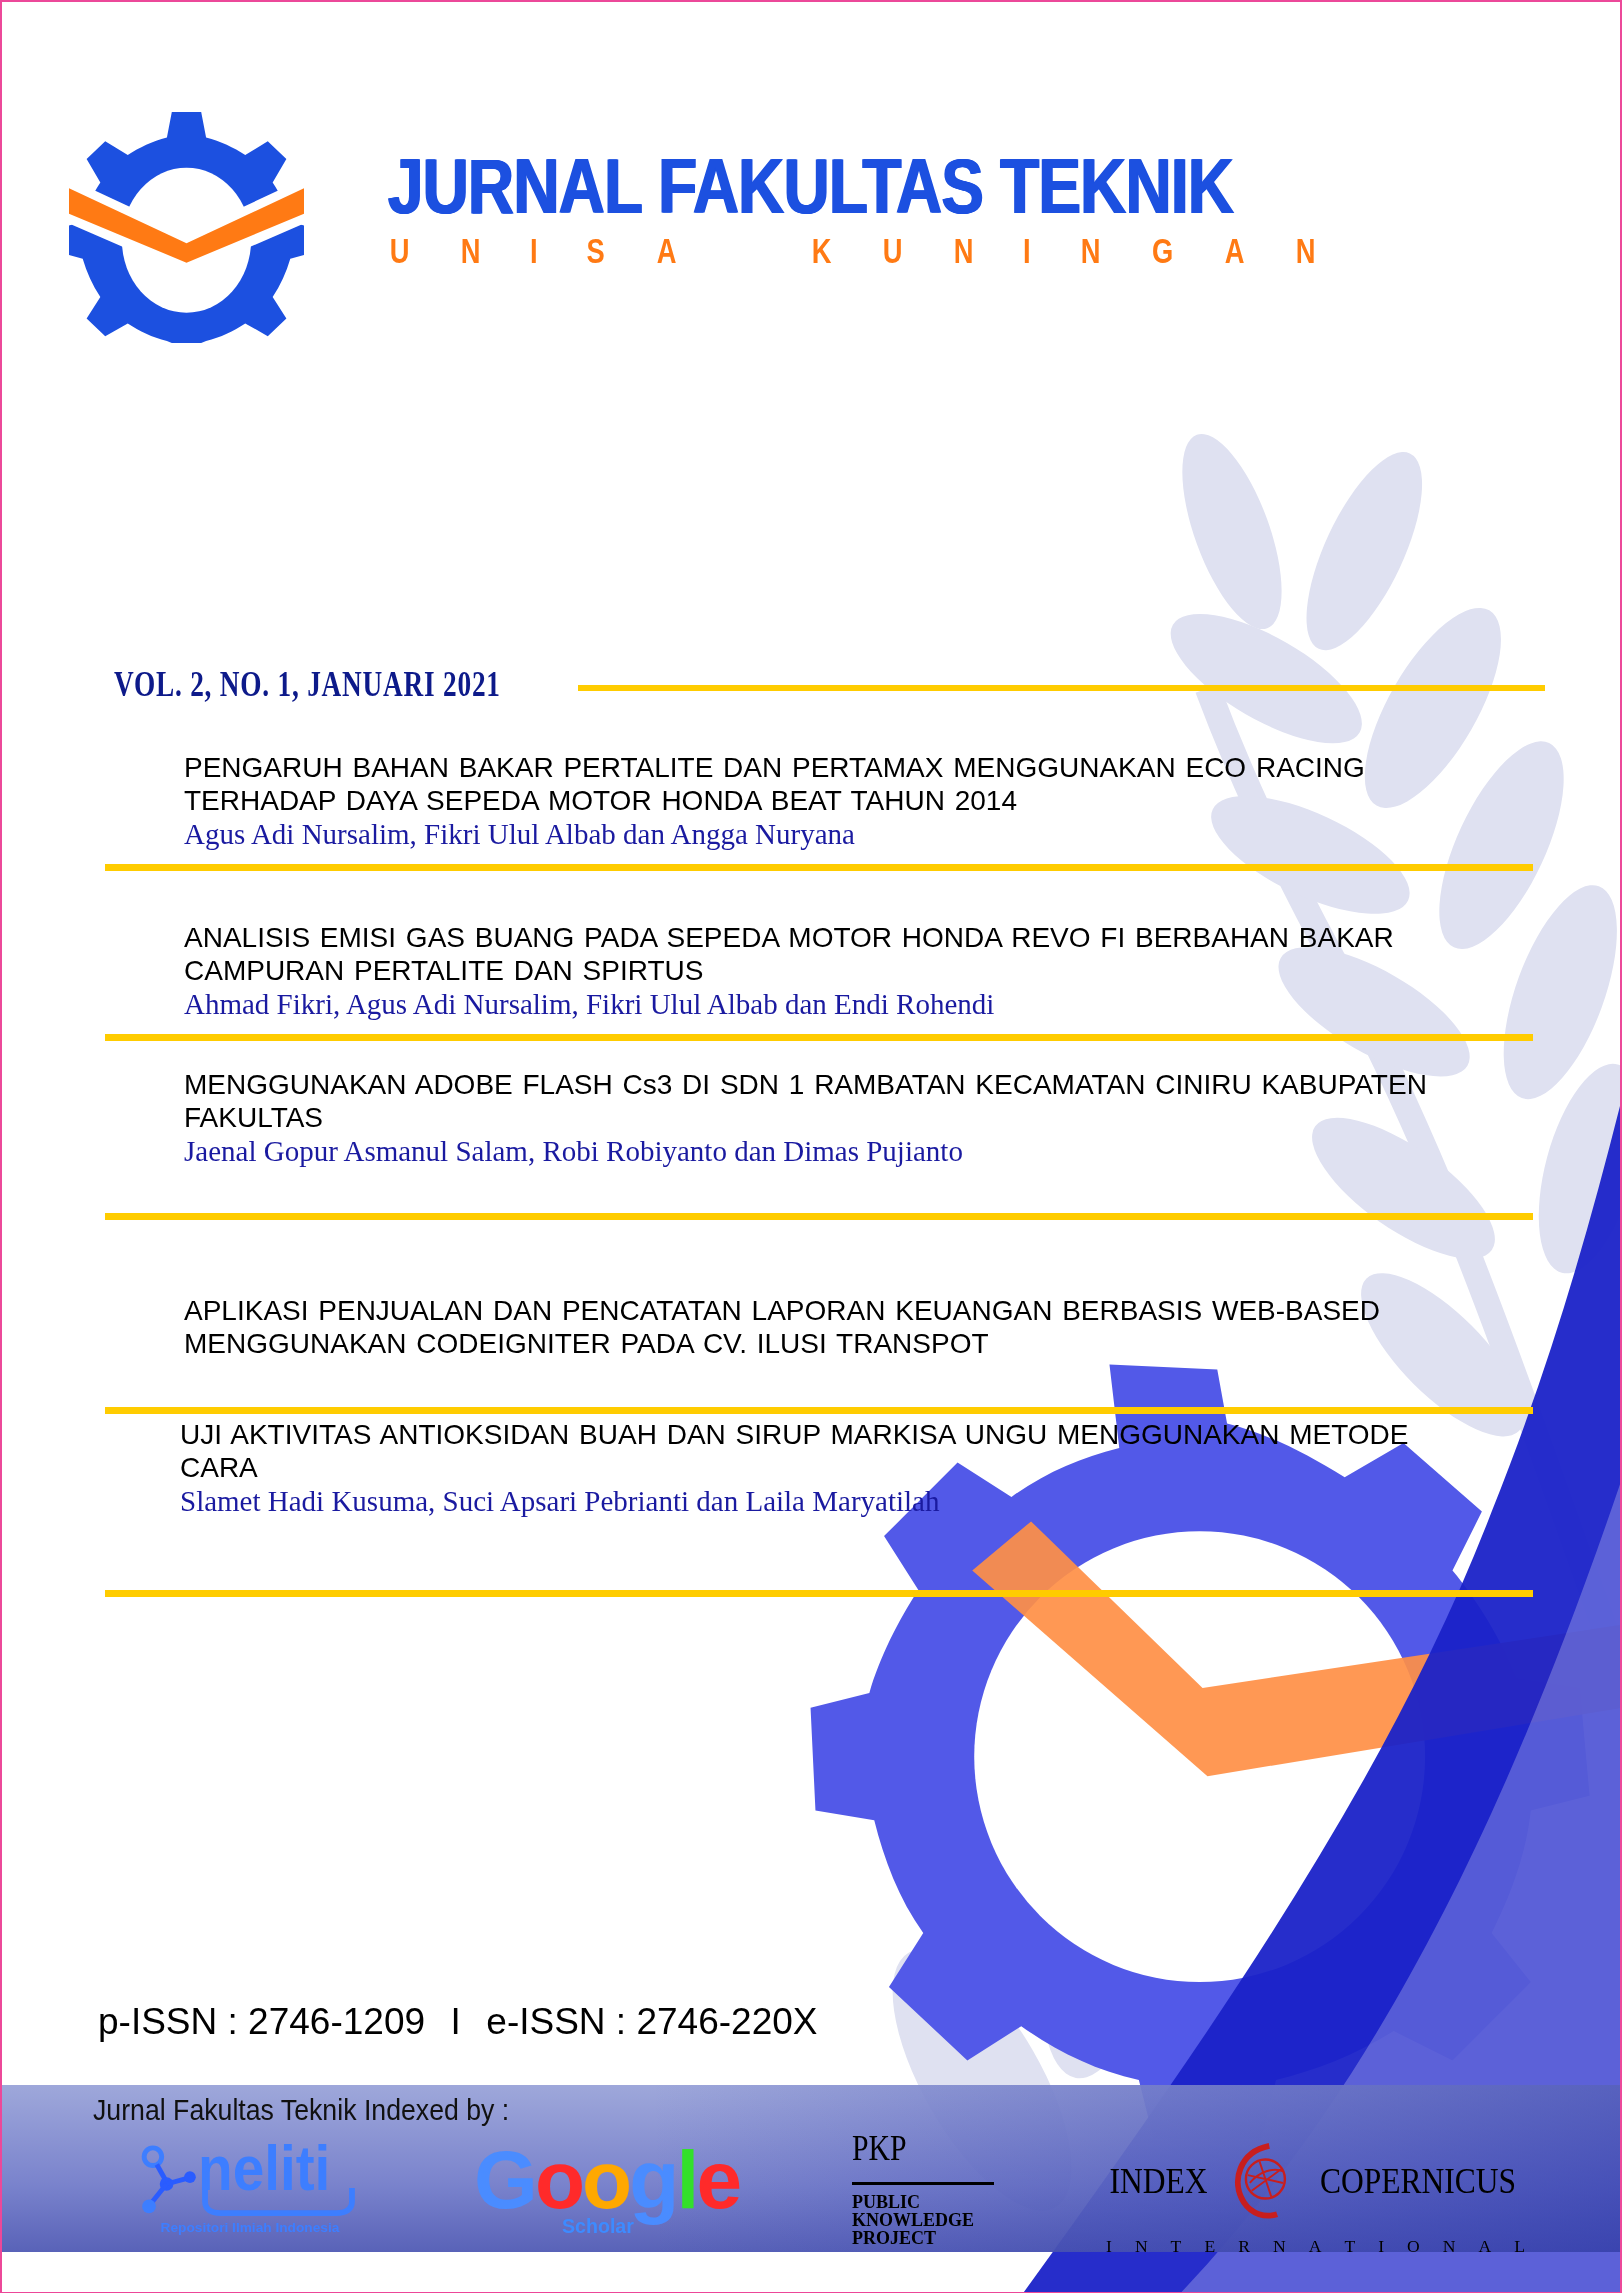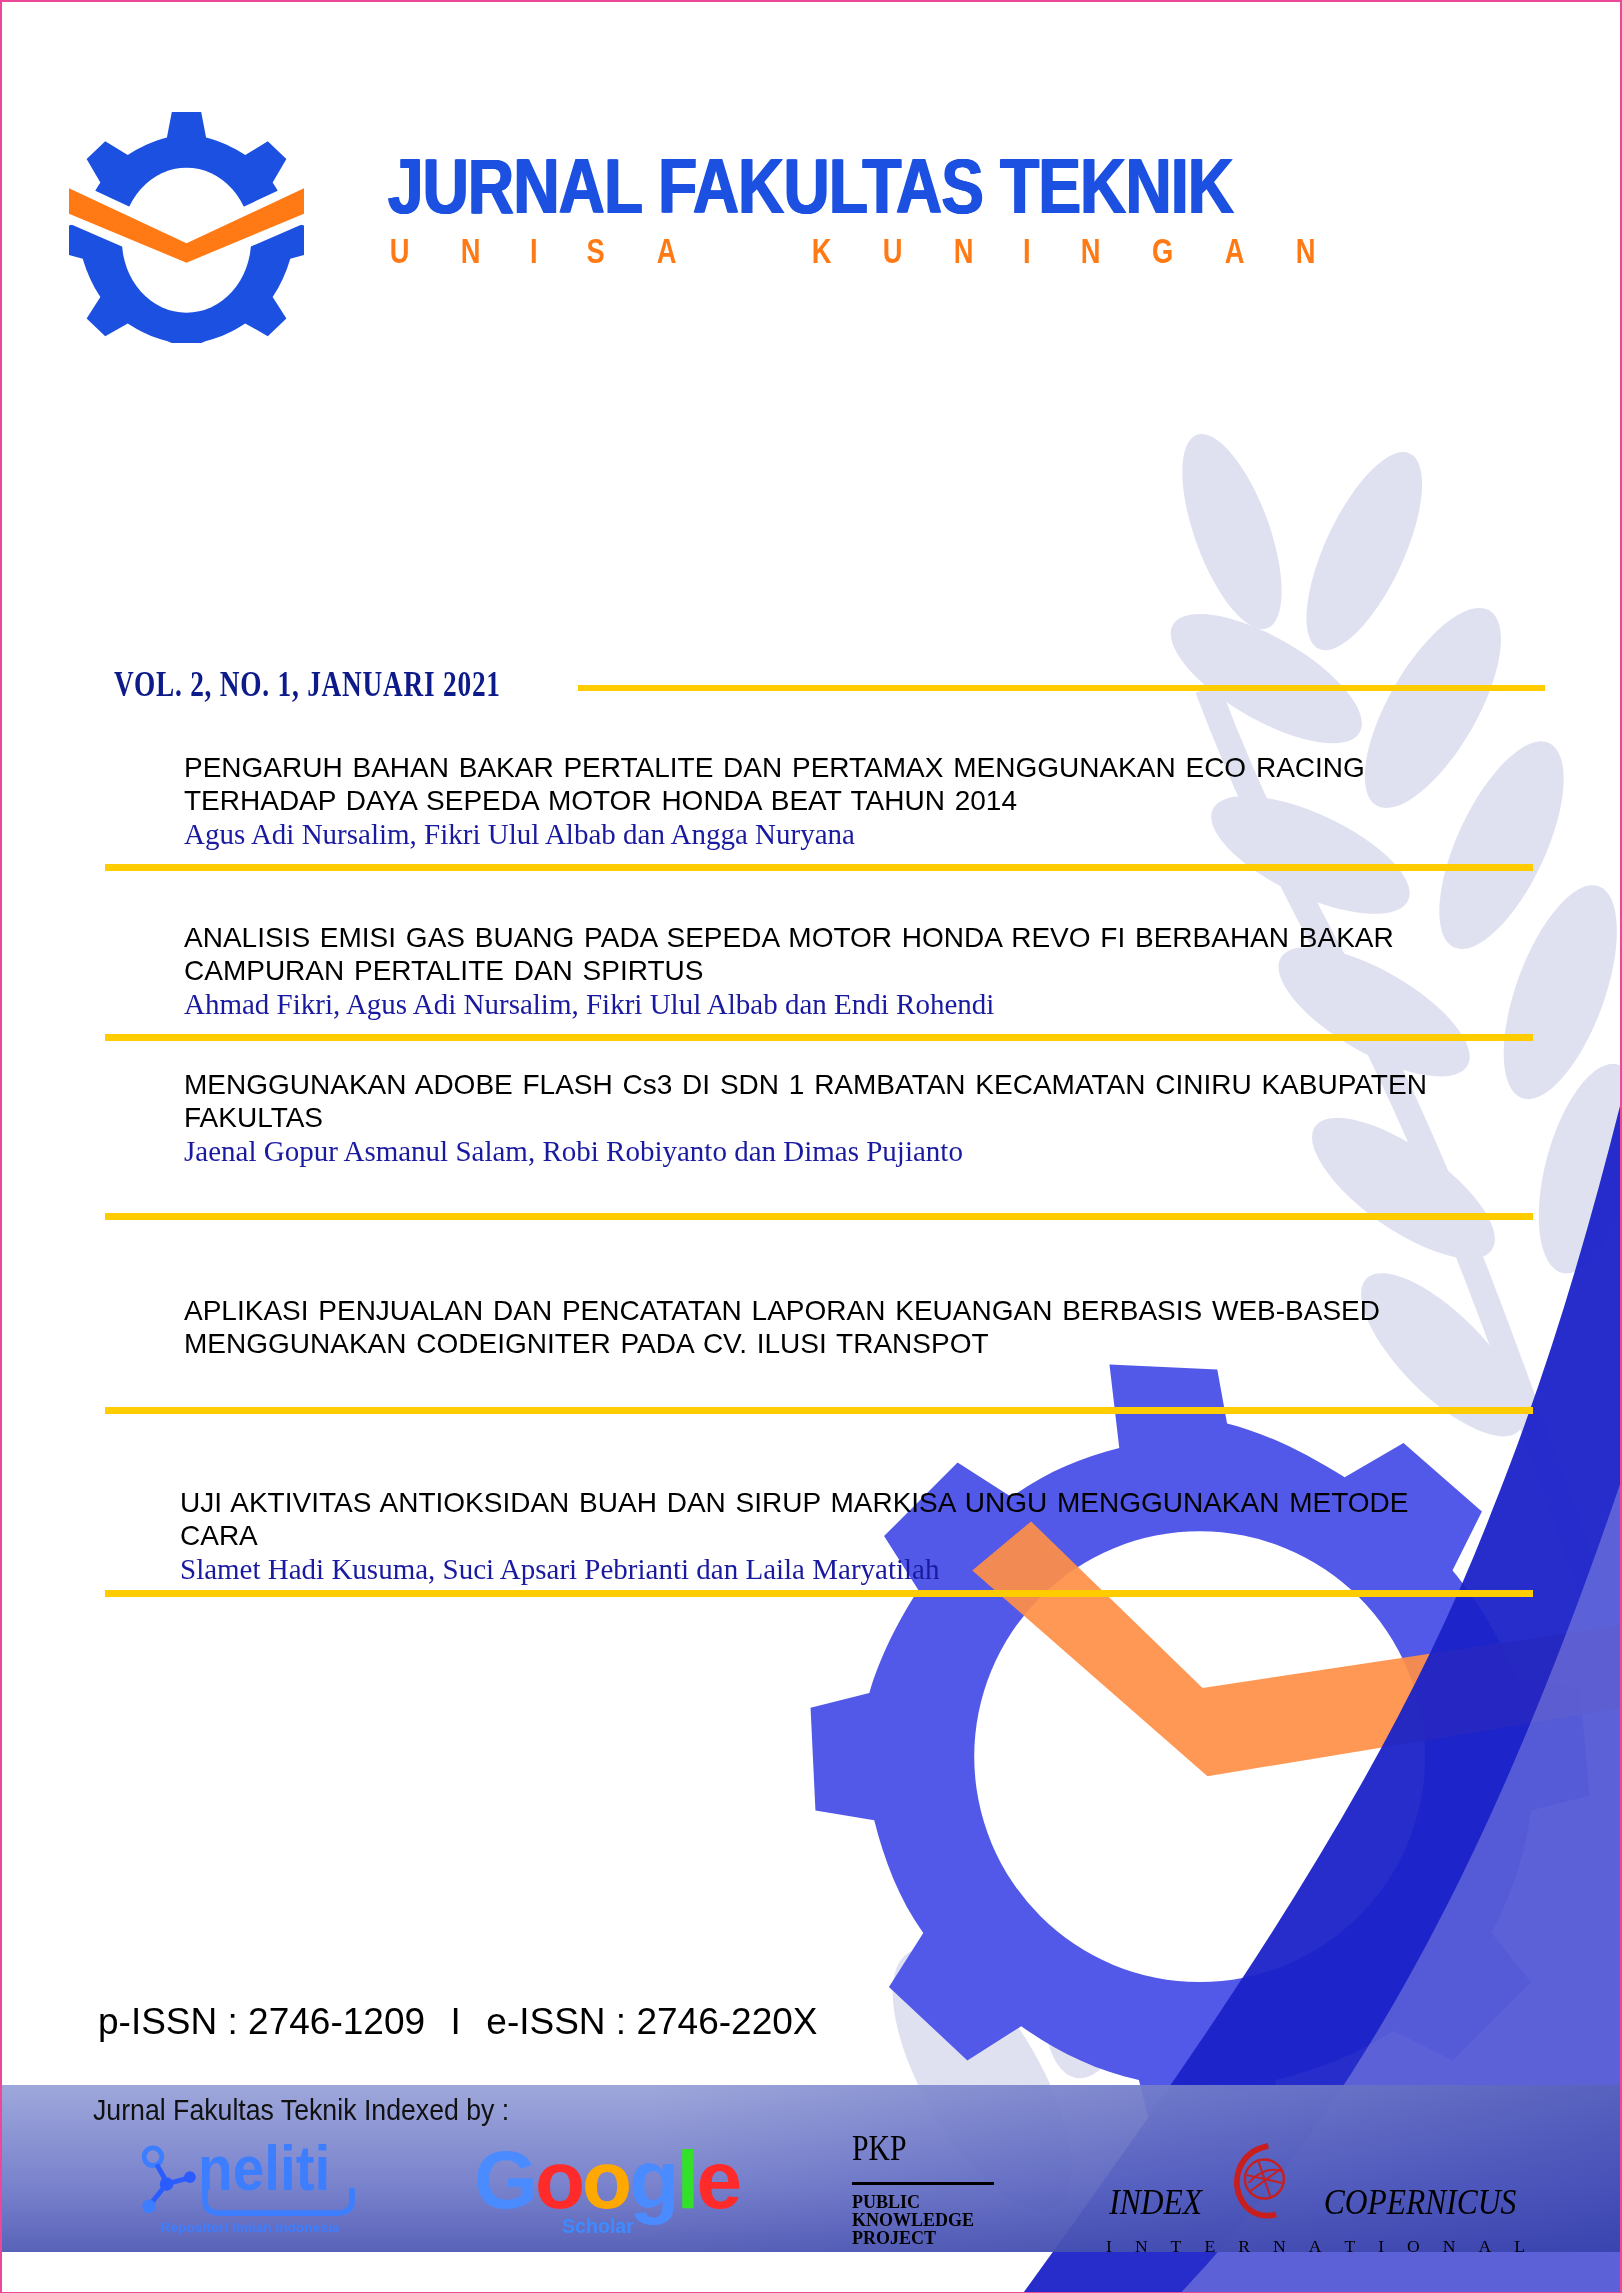--- a/index.html
+++ b/index.html
@@ -26,21 +26,21 @@
   .neliti { position: absolute; left: 137px; top: 2135px; width: 225px; height: 108px; }
   .neliti-word { position: absolute; left: 59px; top: 0; font-weight: 700; font-size: 63px; color: #3d7eff; line-height: 1; transform: scaleX(0.9); transform-origin: left top; }
   .neliti-sub { position: absolute; left: 21.6px; top: 83px; font-weight: 700; font-size: 13.7px; color: #3d7eff; white-space: nowrap; }
   .google { position: absolute; left: 472px; top: 2137px; font-weight: 700; font-size: 82px; line-height: 1; letter-spacing: -2.9px; }
   .google .scholar { position: absolute; left: 88px; top: 78px; font-size: 19.6px; letter-spacing: 0; color: #3d8bff; font-weight: 700; }
   .pkp { position: absolute; left: 850px; top: 2129px; font-family: "Liberation Serif", serif; color: #000; }
   .pkp-big { font-size: 35px; line-height: 1; transform: scaleX(0.85); transform-origin: left top; }
   .pkp-rule { width: 142px; height: 2.9px; background: #000; margin: 15.7px 0 9.8px; }
   .pkp-small { font-size: 18px; font-weight: 700; line-height: 17.6px; }
   .ic { position: absolute; left: 1102px; top: 2140px; width: 423px; font-family: "Liberation Serif", serif; color: #000; }
-  .ic-row { display: flex; align-items: flex-end; justify-content: space-between; font-style: italic; }
+  .ic-row { display: flex; align-items: center; justify-content: space-between; }
   .ic-word { font-size: 35px; line-height: 1; transform: scaleX(0.9); }
   .ic-intl { margin-top: 15.7px; display: flex; justify-content: space-between; font-size: 17.6px; padding: 0 2px; }
 </style>
 </head>
 <body>
 
 <div class="page">
 
   <svg class="bg-svg" viewBox="0 0 1655 2340">
 
@@ -121,21 +121,21 @@
     <div class="art-authors">Jaenal Gopur Asmanul Salam, Robi Robiyanto dan Dimas Pujianto</div>
   </div>
   <div class="rule" style="top:1211px;"></div>
 
   <div class="article" style="top:1292px;">
     <div class="art-title">APLIKASI PENJUALAN DAN PENCATATAN  LAPORAN  KEUANGAN  BERBASIS   WEB-BASED</div>
     <div class="art-title">MENGGUNAKAN CODEIGNITER PADA CV. ILUSI TRANSPOT</div>
   </div>
   <div class="rule" style="top:1405px;"></div>
 
-  <div class="article" style="top:1484px; left:178px;">
+  <div class="article" style="top:1416px; left:178px;">
     <div class="art-title">UJI AKTIVITAS ANTIOKSIDAN BUAH DAN SIRUP MARKISA  UNGU  MENGGUNAKAN METODE</div>
     <div class="art-title">CARA</div>
     <div class="art-authors">Slamet Hadi Kusuma, Suci Apsari Pebrianti dan Laila Maryatilah</div>
   </div>
   <div class="rule" style="top:1588px;"></div>
 
   <div class="issn">
     <span>p-ISSN : 2746-1209</span><span class="sep">I</span><span>e-ISSN : 2746-220X</span>
   </div>
 

